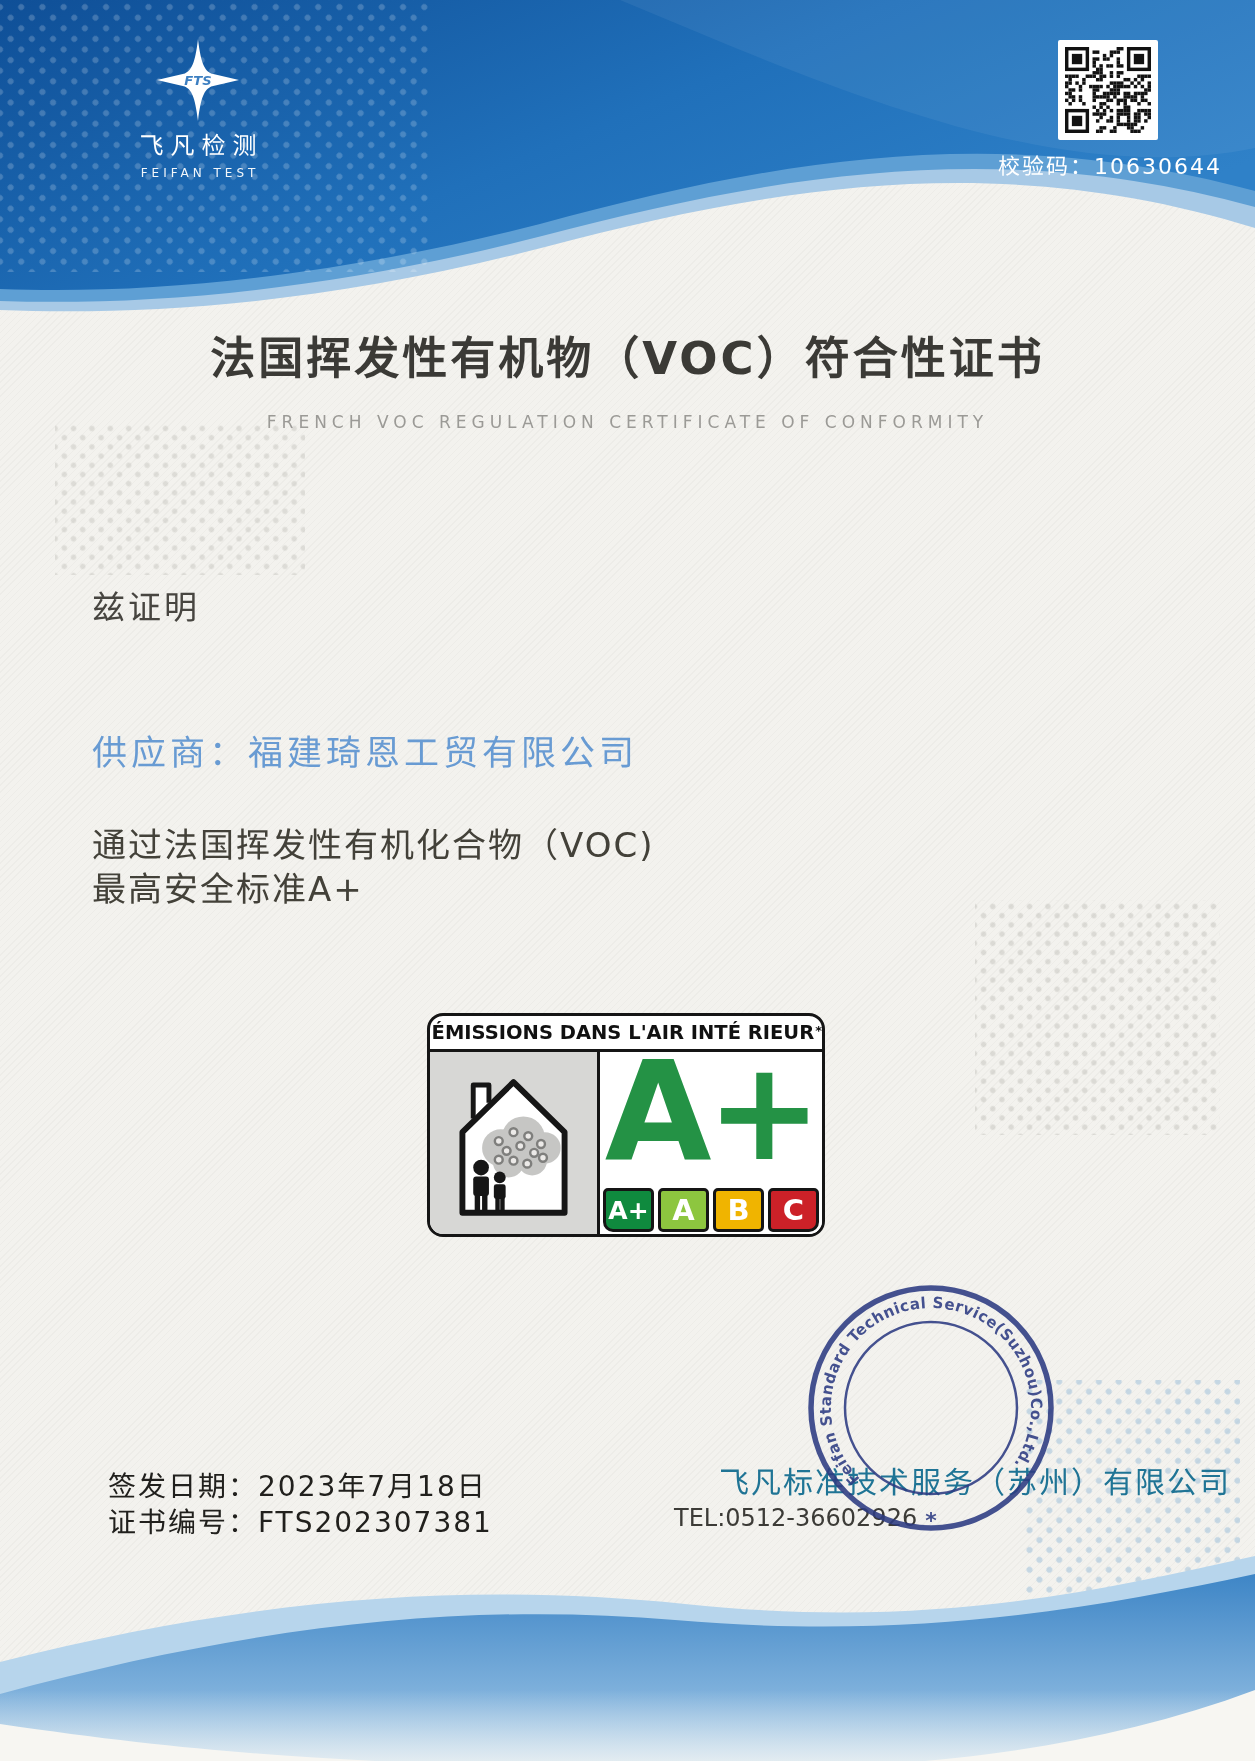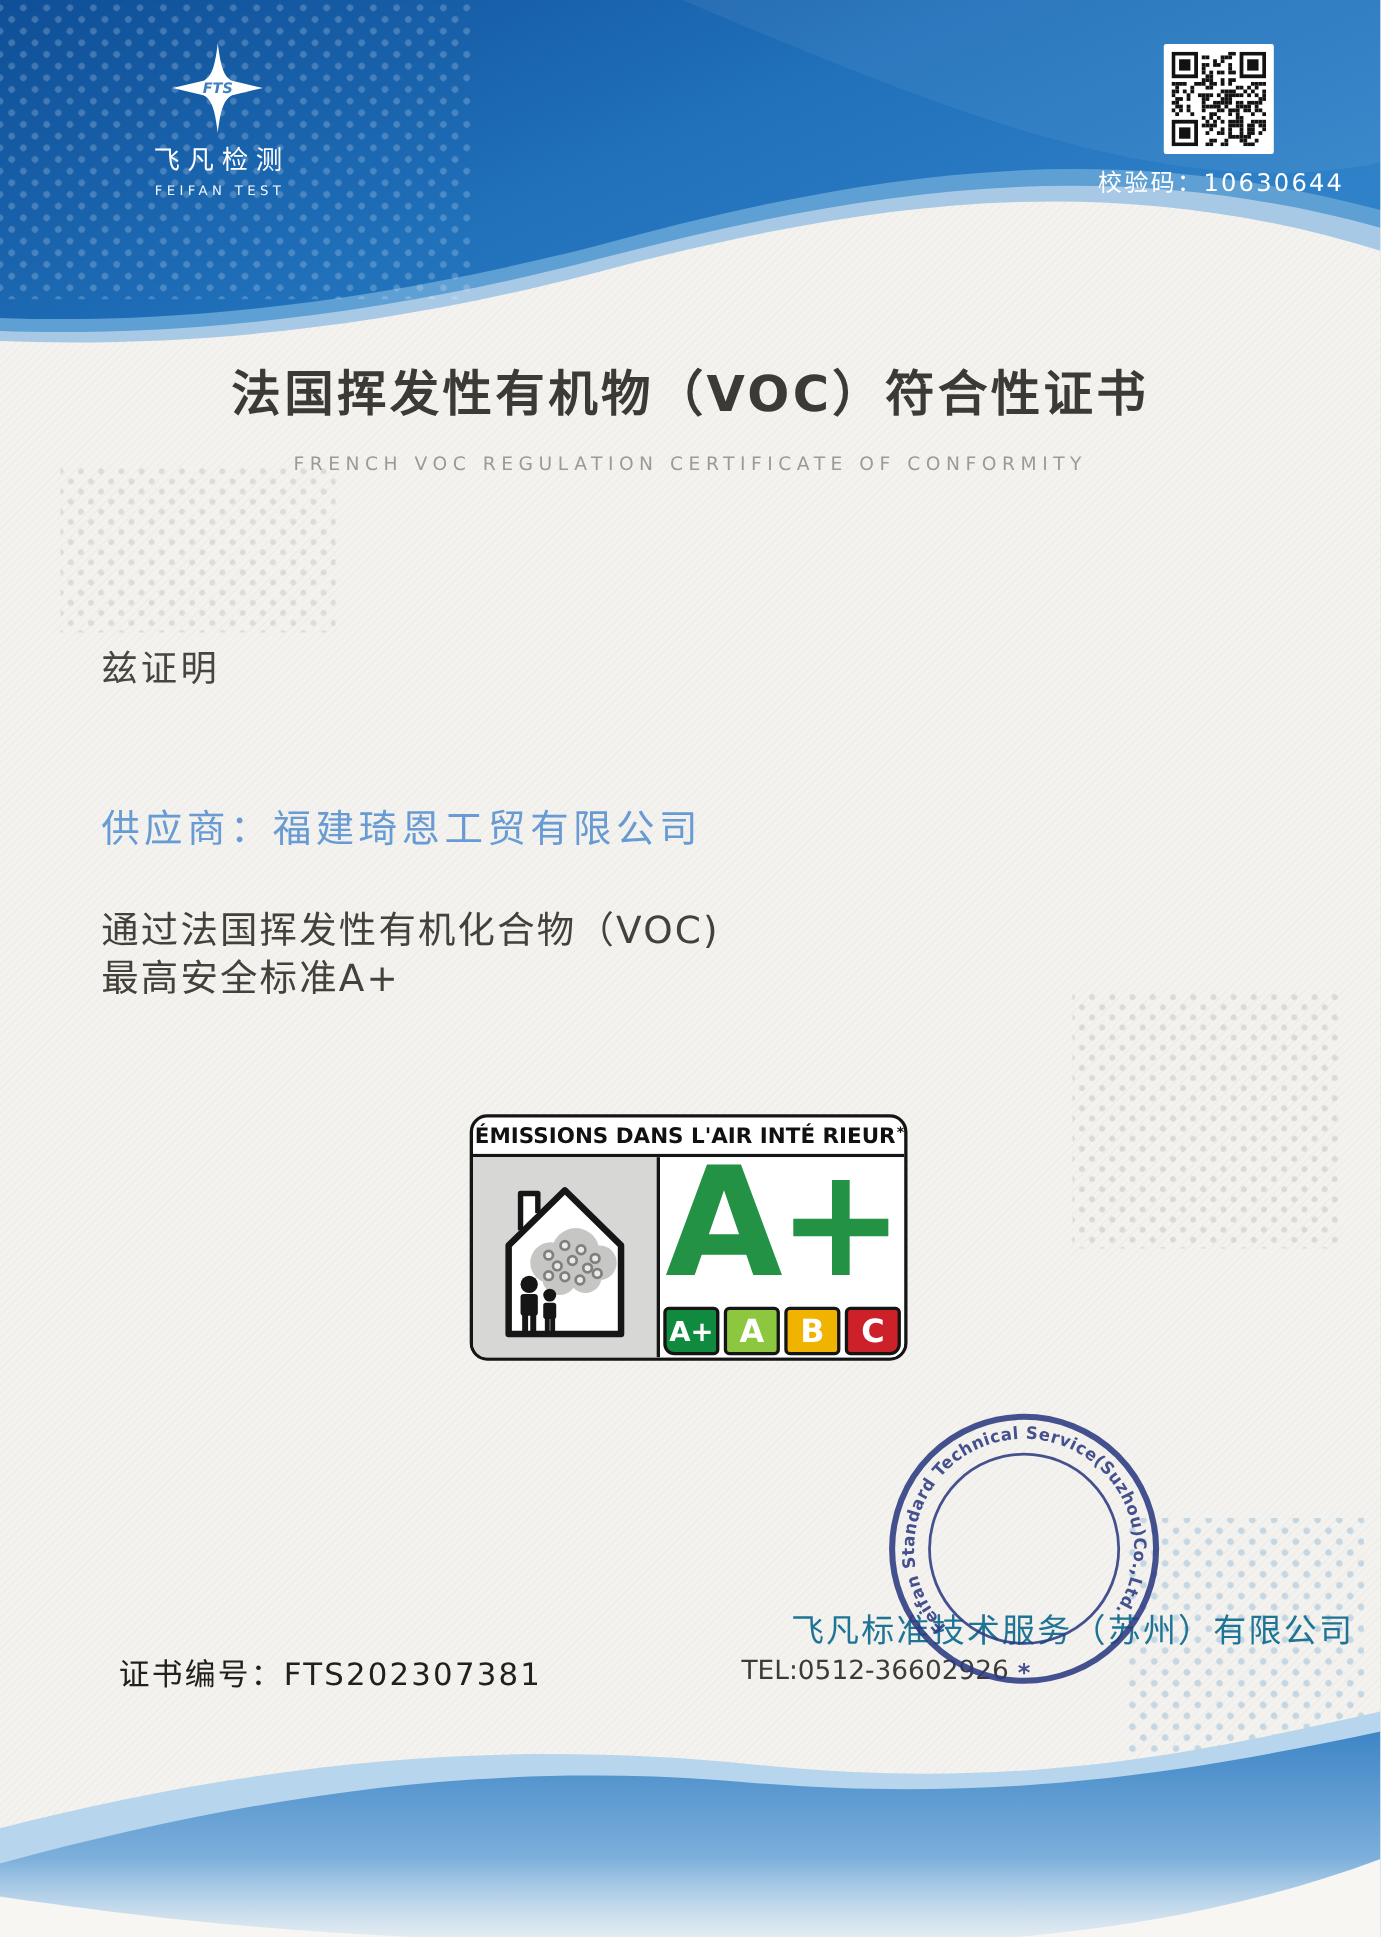--- a/index.html
+++ b/index.html
@@ -394,17 +394,18 @@
     <circle cx="931" cy="1408" r="86" fill="none" stroke="#2d3b82" stroke-width="2.5"></circle>
     <defs>
       <path id="stamp-arc" d="M 860.3 1478.7 A 100 100 0 1 1 1001.7 1478.7" fill="none"></path>
     </defs>
     <text font-size="15.5" font-weight="600" fill="#2d3b82" letter-spacing="0.5">
       <textPath href="#stamp-arc" startOffset="0" textLength="452" lengthAdjust="spacingAndGlyphs">Feifan Standard Technical Service(Suzhou)Co.,Ltd.</textPath>
     </text>
     <text x="931" y="1528" text-anchor="middle" font-size="22" font-weight="bold" fill="#2d3b82">*</text>
   </svg>
 
+  <div class="abs issue-date">签发日期：2023年7月18日</div>
   <div class="abs cert-no">证书编号：FTS202307381</div>
   <div class="abs company">飞凡标准技术服务（苏州）有限公司</div>
   <div class="abs tel">TEL:0512-36602926</div>
 
 </div>
 
 </body></html>

